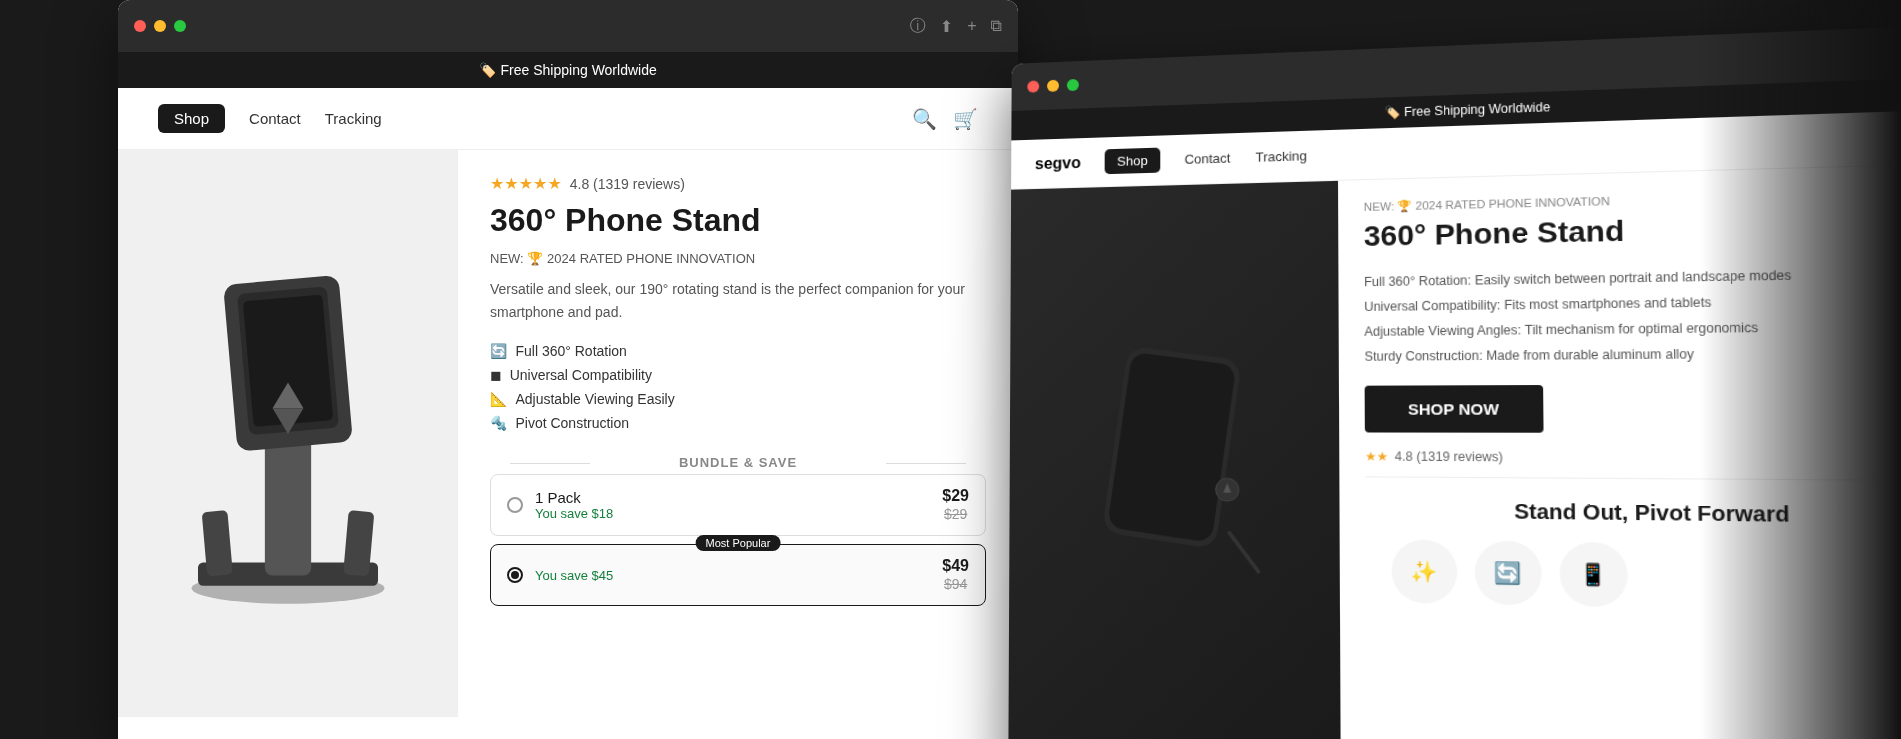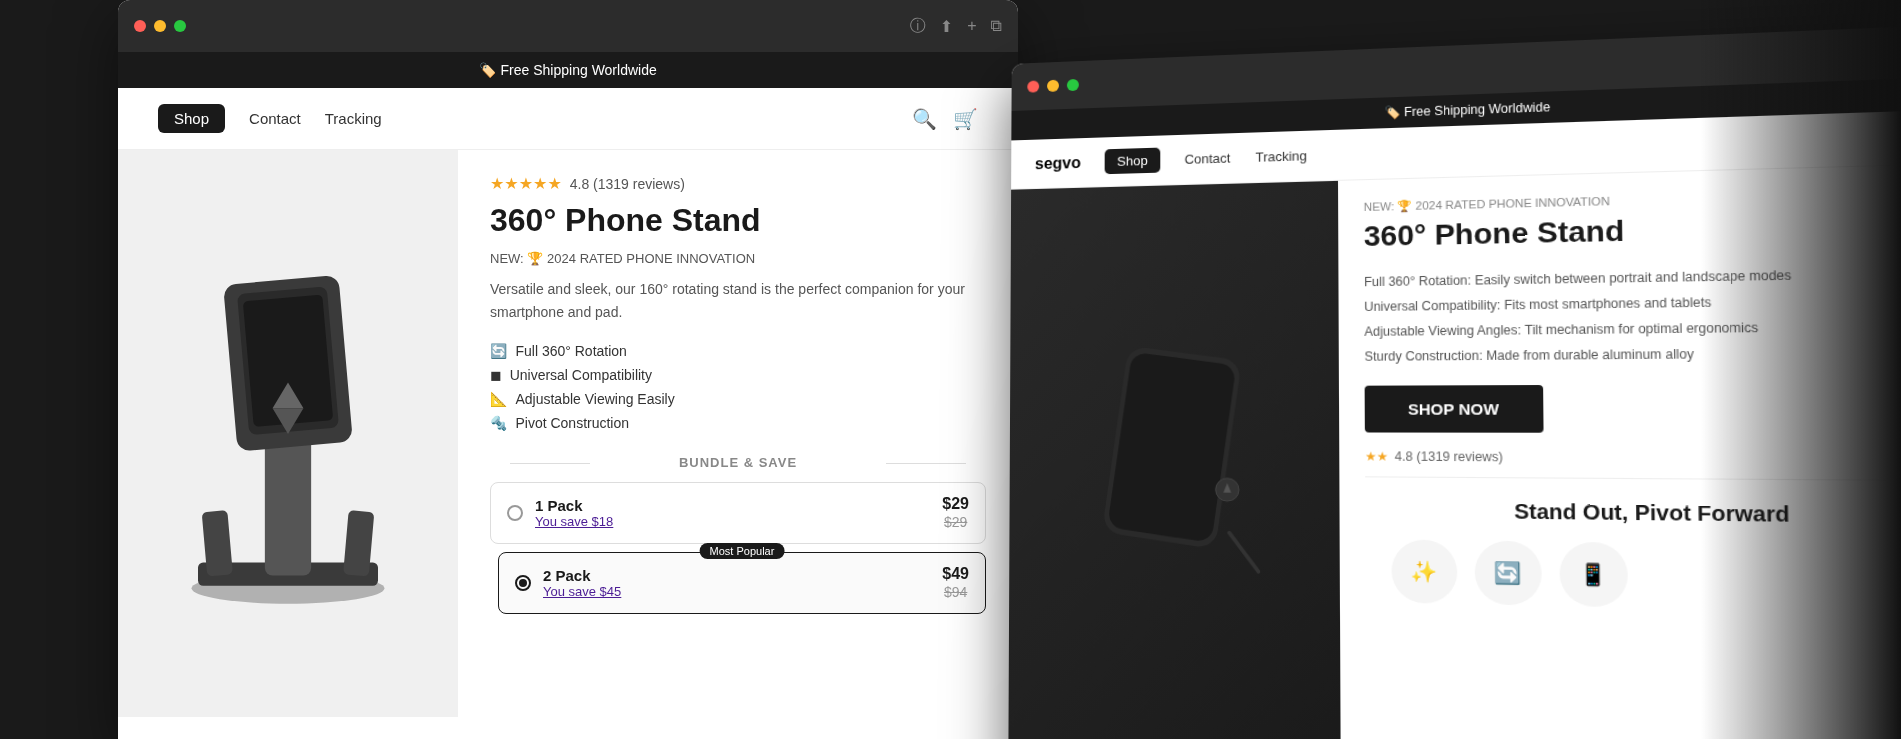--- a/index.html
+++ b/index.html
@@ -204,21 +204,21 @@
     .bundle-section {
       margin-top: 8px;
     }
 
     .bundle-title {
       text-align: center;
       font-size: 13px;
       font-weight: 600;
       color: #888;
       letter-spacing: 1px;
-      margin-bottom: 12px;
+      margin-bottom: 4px;
       position: relative;
     }
 
     .bundle-title::before,
     .bundle-title::after {
       content: '';
       position: absolute;
       top: 50%;
       width: 80px;
       height: 1px;
@@ -236,21 +236,20 @@
       display: flex;
       align-items: center;
       gap: 12px;
       cursor: pointer;
       position: relative;
     }
 
     .bundle-option.selected {
       border-color: #1a1a1a;
       background: #fafafa;
-      margin-left: 8px;
     }
 
     .bundle-popular-badge {
       position: absolute;
       top: -10px;
       left: 50%;
       transform: translateX(-50%);
       background: #1a1a1a;
       color: #fff;
       font-size: 11px;
@@ -281,28 +280,27 @@
       border-radius: 50%;
       background: #1a1a1a;
     }
 
     .bundle-info {
       flex: 1;
     }
 
     .bundle-name {
       font-size: 15px;
-      font-weight: 700;
+      font-weight: 400;
       color: #1a1a1a;
     }
 
     .bundle-savings {
       font-size: 13px;
-      color: #4c1d95;
-      text-decoration: underline;
+      color: #15803d;
     }
 
     .bundle-prices {
       text-align: center;
     }
 
     .bundle-price-current {
       font-size: 16px;
       font-weight: 700;
       color: #1a1a1a;
@@ -553,21 +551,21 @@
       <div class="product-details">
         <div class="product-rating">
           <span class="stars">★★★★★</span>
           <span class="rating-text">4.8 (1319 reviews)</span>
         </div>
 
         <h1 class="product-title">360° Phone Stand</h1>
 
         <div class="product-badge">NEW: 🏆 2024 RATED PHONE INNOVATION</div>
 
-        <p class="product-description">Versatile and sleek, our 160° rotating stand is the perfect companion for your smartphone and pad.</p>
+        <p class="product-description">Versatile and sleek, our 190° rotating stand is the perfect companion for your smartphone and pad.</p>
 
         <ul class="feature-list">
           <li>
             <span>🔄</span>
             <span>Full 360° Rotation</span>
           </li>
           <li>
             <span>◼</span>
             <span>Universal Compatibility</span>
           </li>
@@ -593,21 +591,20 @@
             <div class="bundle-prices">
               <span class="bundle-price-current">$29</span>
               <span class="bundle-price-original">$29</span>
             </div>
           </div>
 
           <div class="bundle-option selected">
             <div class="bundle-popular-badge">Most Popular</div>
             <div class="bundle-radio checked"></div>
             <div class="bundle-info">
-              <div class="bundle-name">2 Pack</div>
               <div class="bundle-savings">You save $45</div>
             </div>
             <div class="bundle-prices">
               <span class="bundle-price-current">$49</span>
               <span class="bundle-price-original">$94</span>
             </div>
           </div>
 
         </div>
       </div>

